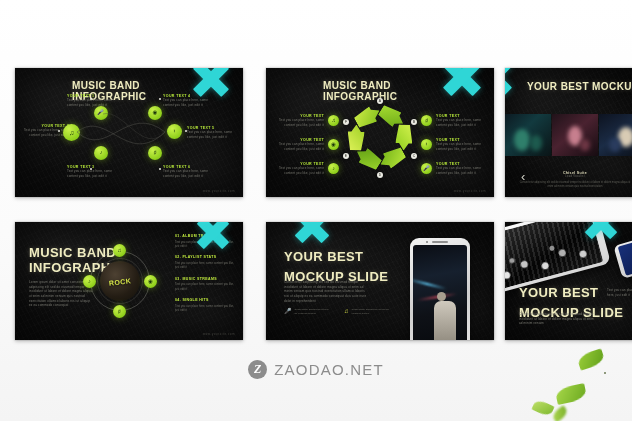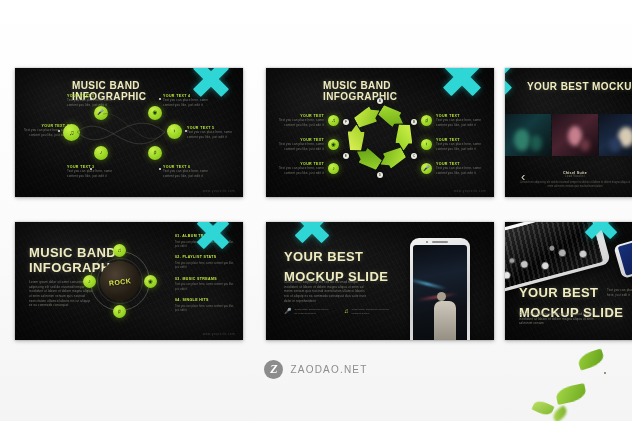--- a/index.html
+++ b/index.html
@@ -264,21 +264,21 @@
     z-index:20;
   }
   .wm-logo{
     width:19px; height:19px; border-radius:50%;
     background:#8c8c8c; color:#fff;
     display:flex; align-items:center; justify-content:center;
     font-size:12px; font-weight:bold; font-style:italic;
     font-family:"Liberation Serif", serif;
   }
   .wm-cn{ color:#8c8c8c; font-size:15px; letter-spacing:1px; }
-  .wm-en{ color:#8c8c8c; font-size:10px; letter-spacing:1.2px; }
+  .wm-en{ color:#8c8c8c; font-size:15px; letter-spacing:1.2px; }
 
   
   .leaf{ position:absolute; border-radius:60% 10% 60% 10%; z-index:21; }
   .l1{ left:578px; top:352px; width:26px; height:15px; background:linear-gradient(125deg,#9ccf3a,#5f9e19); transform:rotate(-18deg); filter:blur(0.6px); }
   .l2{ left:556px; top:386px; width:30px; height:16px; background:linear-gradient(125deg,#a8d84a,#6aa81e); transform:rotate(-12deg); filter:blur(0.6px); }
   .l3{ left:533px; top:402px; width:20px; height:12px; background:linear-gradient(125deg,#bfe06a,#7cb72c); transform:rotate(25deg); filter:blur(0.7px); }
   .l4{ left:552px; top:409px; width:16px; height:10px; background:linear-gradient(125deg,#b2da55,#74ad26); transform:rotate(-38deg); filter:blur(0.8px); }
   .gnat{ position:absolute; left:604px; top:372px; width:2px; height:2px; background:#6d7a55; border-radius:50%; z-index:21; }
 </style>
 </head>

